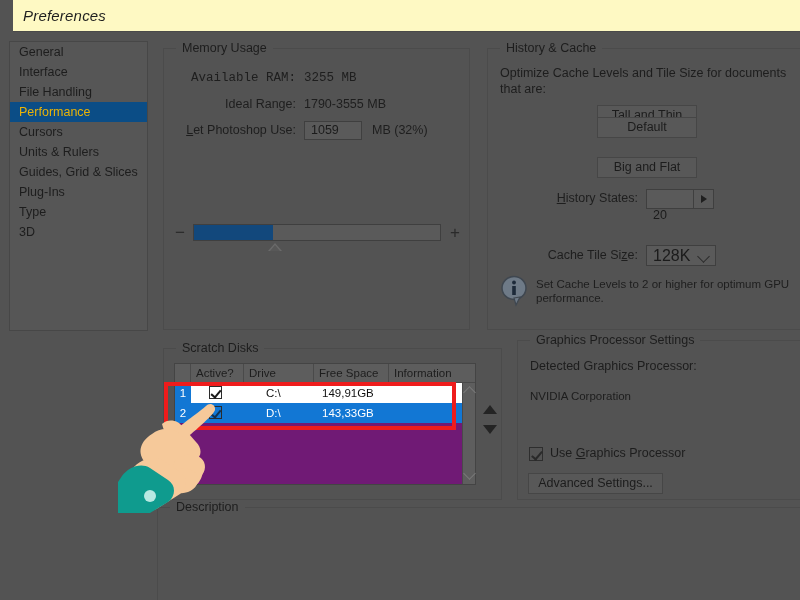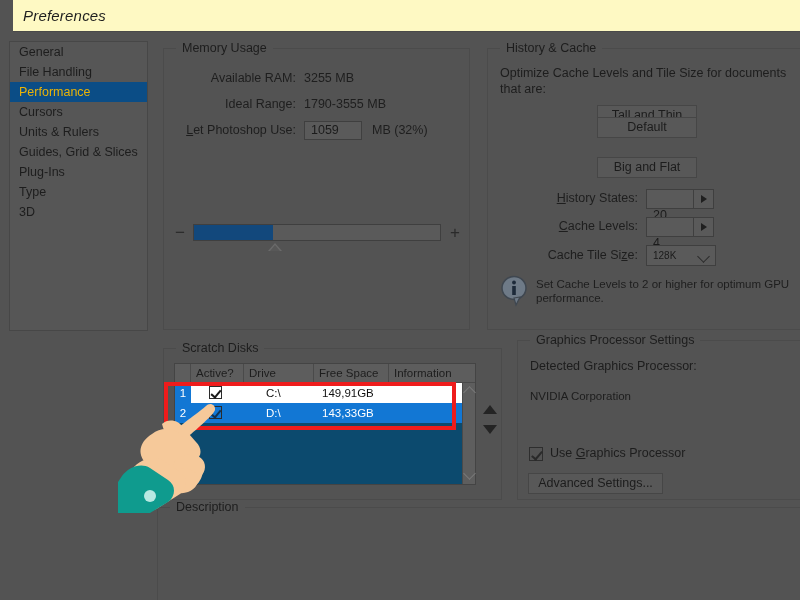--- a/index.html
+++ b/index.html
@@ -209,21 +209,21 @@
   .ddown {
     position: relative;
     display: inline-block;
     width: 70px; height: 21px;
     background: #5a5a5a;
     border: 1px solid #3f3f3f;
     vertical-align: middle;
   }
   .ddown .sval {
     position: absolute; left: 6px; top: 1px;
-    font-size: 10px; line-height: 18px; color: #1b1b1b;
+    font-size: 16px; line-height: 18px; color: #1b1b1b;
   }
   .ddown .chev {
     position: absolute; right: 7px; top: 6px;
     width: 9px; height: 9px;
     border-left: 1.5px solid #2a2a2a;
     border-bottom: 1.5px solid #2a2a2a;
     transform: rotate(-45deg);
   }
 
   .hc-note {
@@ -238,21 +238,21 @@
     position: absolute;
     left: 12px; top: 226px;
     width: 30px; height: 34px;
   }
 
   
   .table {
     position: absolute;
     left: 10px; top: 14px;
     width: 302px; height: 122px;
-    background: #0c4a6e;
+    background: #701a75;
     border: 1px solid #444;
   }
   .thead {
     display: flex;
     height: 19px;
     background: #5d5d5d;
     border-bottom: 1px solid #4a4a4a;
     font-size: 11.5px;
     color: #1d1d1d;
   }
@@ -381,34 +381,35 @@
 <body>
 
 <div id="app">
 
   <div class="titlebar">
     <div class="title">Preferences</div>
   </div>
 
   <div class="sidebar">
     <div class="side-item">General</div>
+    <div class="side-item">Interface</div>
     <div class="side-item">File Handling</div>
     <div class="side-item selected">Performance</div>
     <div class="side-item">Cursors</div>
     <div class="side-item">Units &amp; Rulers</div>
     <div class="side-item">Guides, Grid &amp; Slices</div>
     <div class="side-item">Plug-Ins</div>
     <div class="side-item">Type</div>
     <div class="side-item">3D</div>
   </div>
 
   <div class="group grp-memory">
     <div class="legend">Memory Usage</div>
 
-    <div class="mrow" style="left:0px; top:22px; width:100%;">
+    <div class="mrow" style="left:0px; top:22px; width:100%;font-family:Liberation Mono, monospace;">
       <span class="lab">Available RAM:</span><span class="val">3255 MB</span>
     </div>
 
     <div class="mrow" style="left:0px; top:48px; width:100%;">
       <span class="lab">Ideal Range:</span><span class="val">1790-3555 MB</span>
     </div>
 
     <div class="mrow" style="left:0px; top:72px; width:100%;">
       <span class="lab"><span class="uline">L</span>et Photoshop Use:</span><span class="ram-input">1059</span><span class="mb-suffix">MB (32%)</span>
     </div>
@@ -430,23 +431,20 @@
     <div class="hc-intro">Optimize Cache Levels and Tile Size for documents that are:</div>
 
     <div class="btn hc-btn hc-btn-1">Tall and Thin</div>
     <div class="btn hc-btn hc-btn-2">Default</div>
     <div class="btn hc-btn hc-btn-3">Big and Flat</div>
 
     <div class="hc-row" style="left:0px; top:140px;">
       <span class="lab"><span class="uline">H</span>istory States:</span><span class="spin"><span class="sval">20</span><span class="sarrow"></span></span>
     </div>
 
-    <div class="hc-row" style="left:0px; top:168px;">
-      <span class="lab"><span class="uline">C</span>ache Levels:</span><span class="spin"><span class="sval">4</span><span class="sarrow"></span></span>
-    </div>
 
     <div class="hc-row" style="left:0px; top:196px;">
       <span class="lab">Cache Tile Si<span class="uline">z</span>e:</span><span class="ddown"><span class="sval">128K</span><span class="chev"></span></span>
     </div>
 
     <div class="info-icon">
       <svg width="30" height="34" viewBox="0 0 30 34">
         <ellipse cx="14" cy="13" rx="12" ry="11.5" fill="#6e7a87" stroke="#3f4750" stroke-width="1.5"></ellipse>
         <path d="M14 23 L20 22 L16 30 Z" fill="#6e7a87" stroke="#3f4750" stroke-width="1.2"></path>
         <circle cx="14" cy="7.5" r="1.9" fill="#1d2a3a"></circle>

